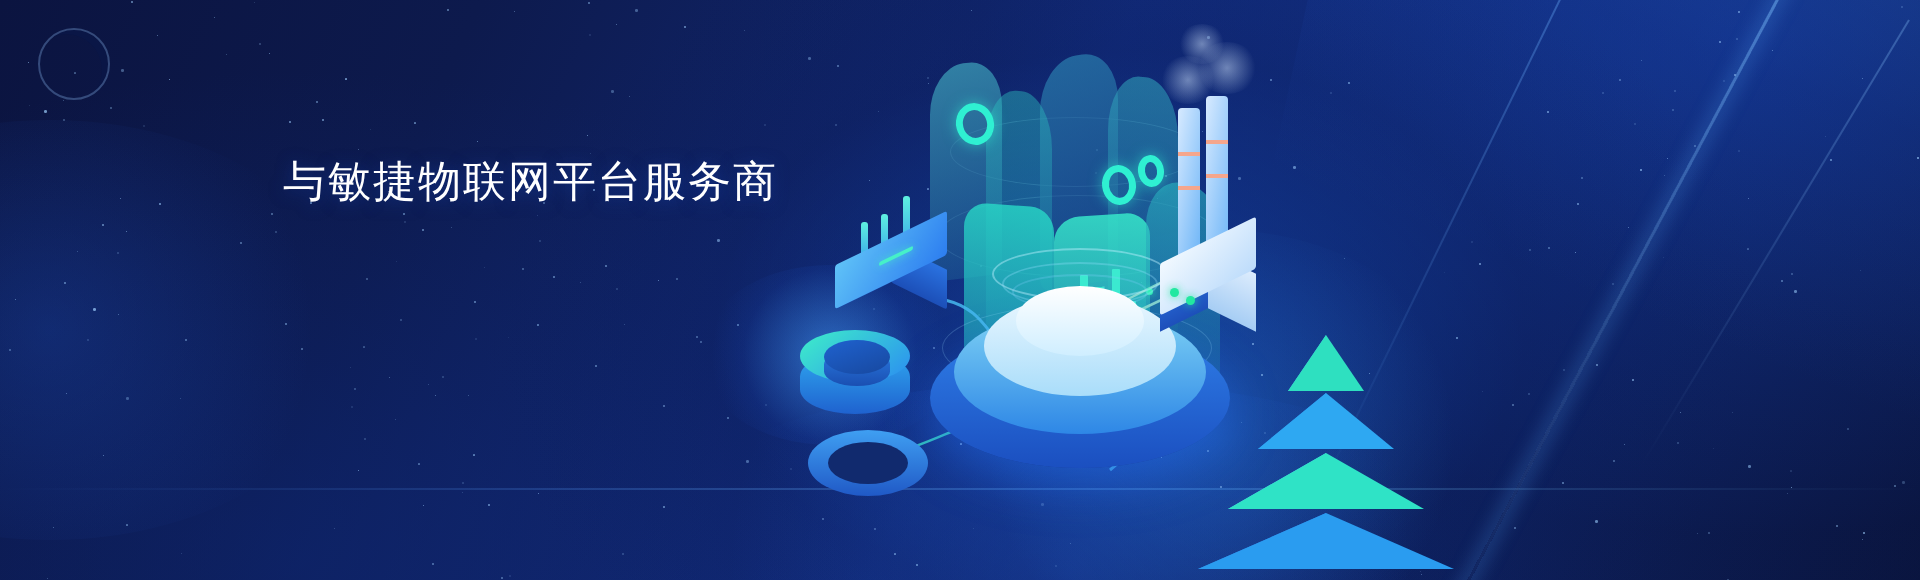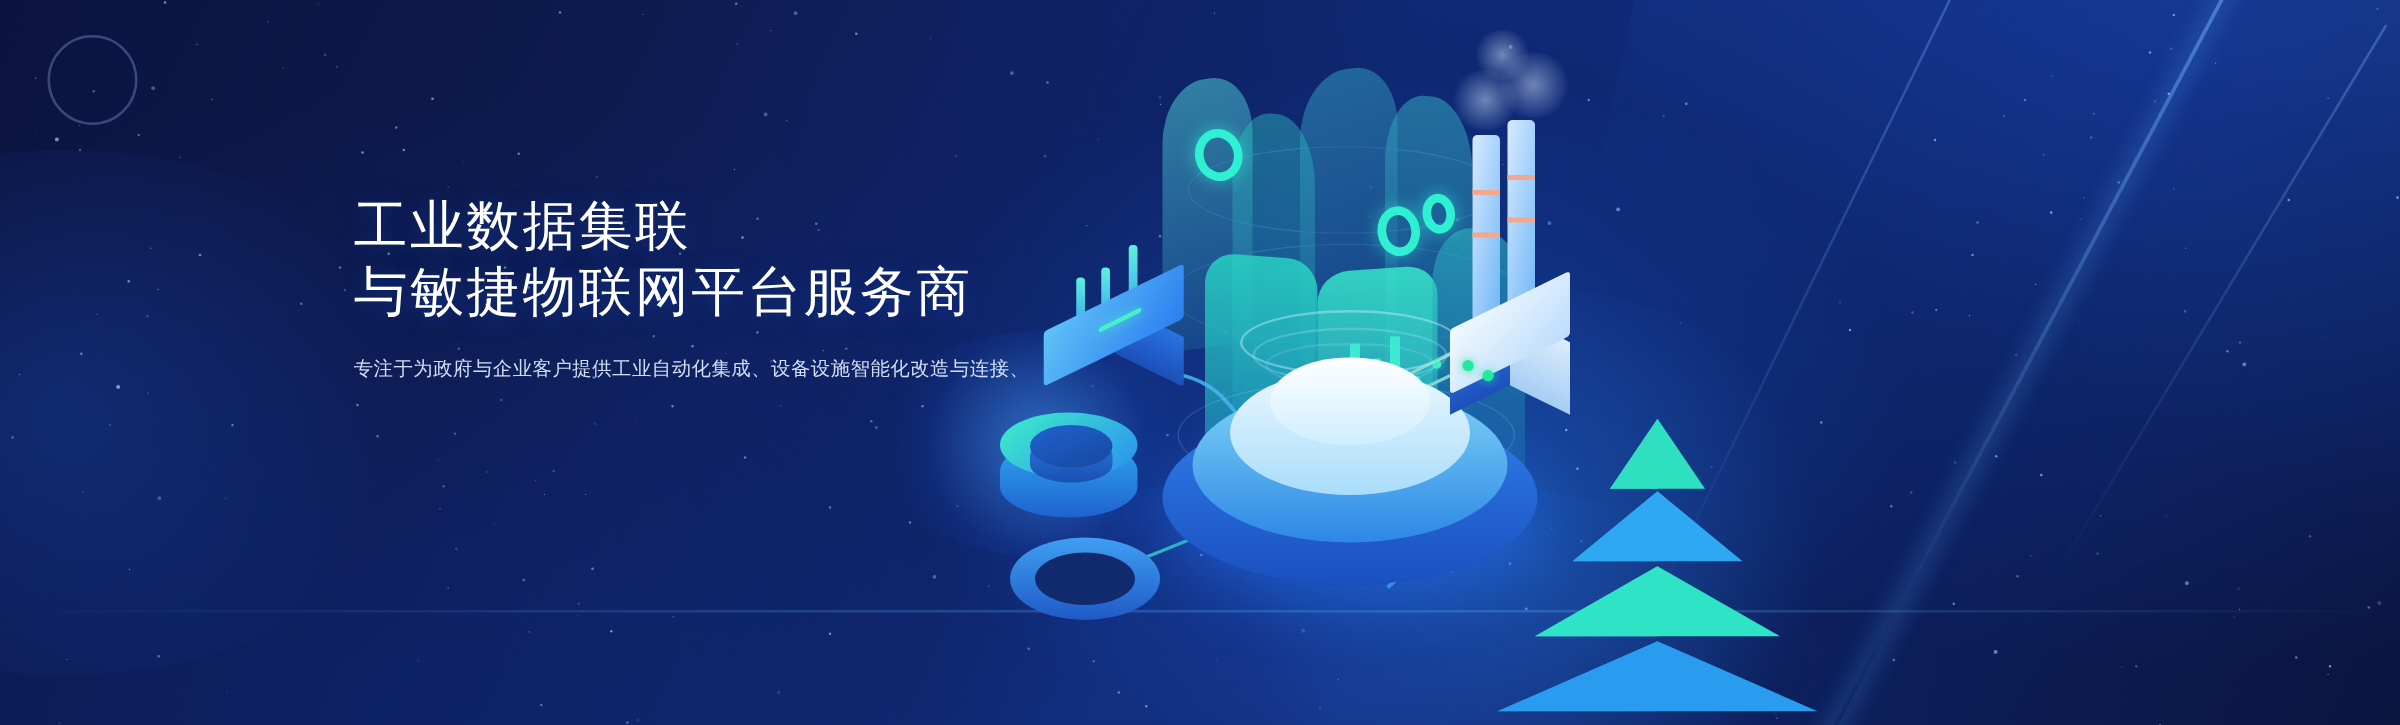--- a/index.html
+++ b/index.html
@@ -512,24 +512,22 @@
       <i style="left:1790px;top:470px;width:1.7px;height:1.7px;opacity:0.17;"></i>
       <i style="left:77px;top:251px;width:1.3px;height:1.3px;opacity:0.36;"></i>
       <i style="left:181px;top:553px;width:1.1px;height:1.1px;opacity:0.24;"></i>
       <i style="left:616px;top:288px;width:1.8px;height:1.8px;opacity:0.22;"></i>
       <i style="left:9px;top:349px;width:2.0px;height:2.0px;opacity:0.43;"></i>
     </div>
 
   <div class="glow" id="glow-text"></div>
 
   <div id="copy">
-    <div class="headline">工业数据集联</div>
     <div class="headline">与敏捷物联网平台服务商</div>
     <div id="subtitle">
-      <div>专注于为政府与企业客户提供工业自动化集成、设备设施智能化改造与连接、</div>
     </div>
   </div>
 
   <div id="art">
 
     <div class="piece" id="tower">
       <div class="tower-band" id="band1"></div>
       <div class="tower-band" id="band2"></div>
       <div class="blade" id="blade1"></div>
       <div class="blade" id="blade3"></div>

